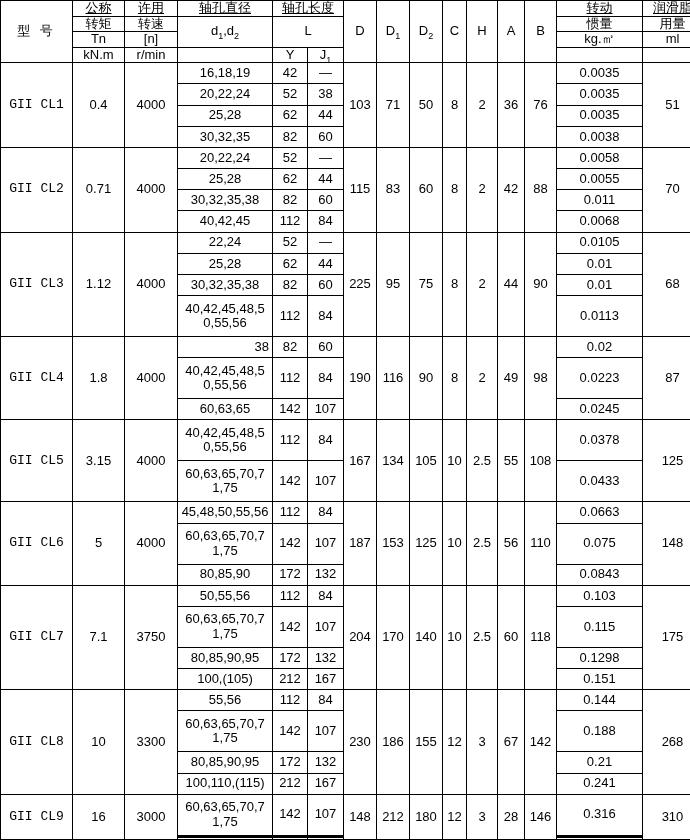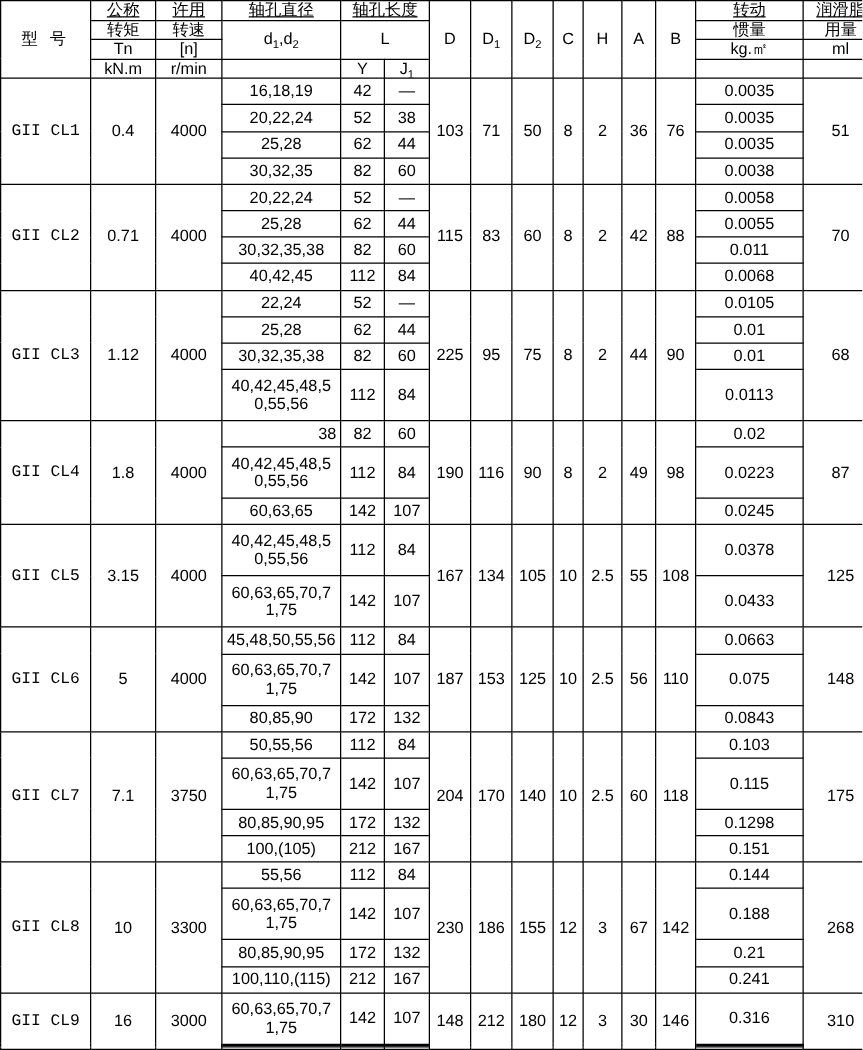--- a/index.html
+++ b/index.html
@@ -385,21 +385,21 @@
           <td rowspan="4">16</td>
           <td rowspan="4">3000</td>
           <td class="bore">60,63,65,70,71,75</td>
           <td>142</td>
           <td>107</td>
           <td rowspan="4">148</td>
           <td rowspan="4">212</td>
           <td rowspan="4">180</td>
           <td rowspan="4">12</td>
           <td rowspan="4">3</td>
-          <td rowspan="4">30</td>
+          <td rowspan="4">28</td>
           <td rowspan="4">146</td>
           <td>0.316</td>
           <td rowspan="4">310</td>
         </tr>
         <tr>
           <td class="bore"></td>
           <td></td>
           <td></td>
           <td></td>
         </tr>

